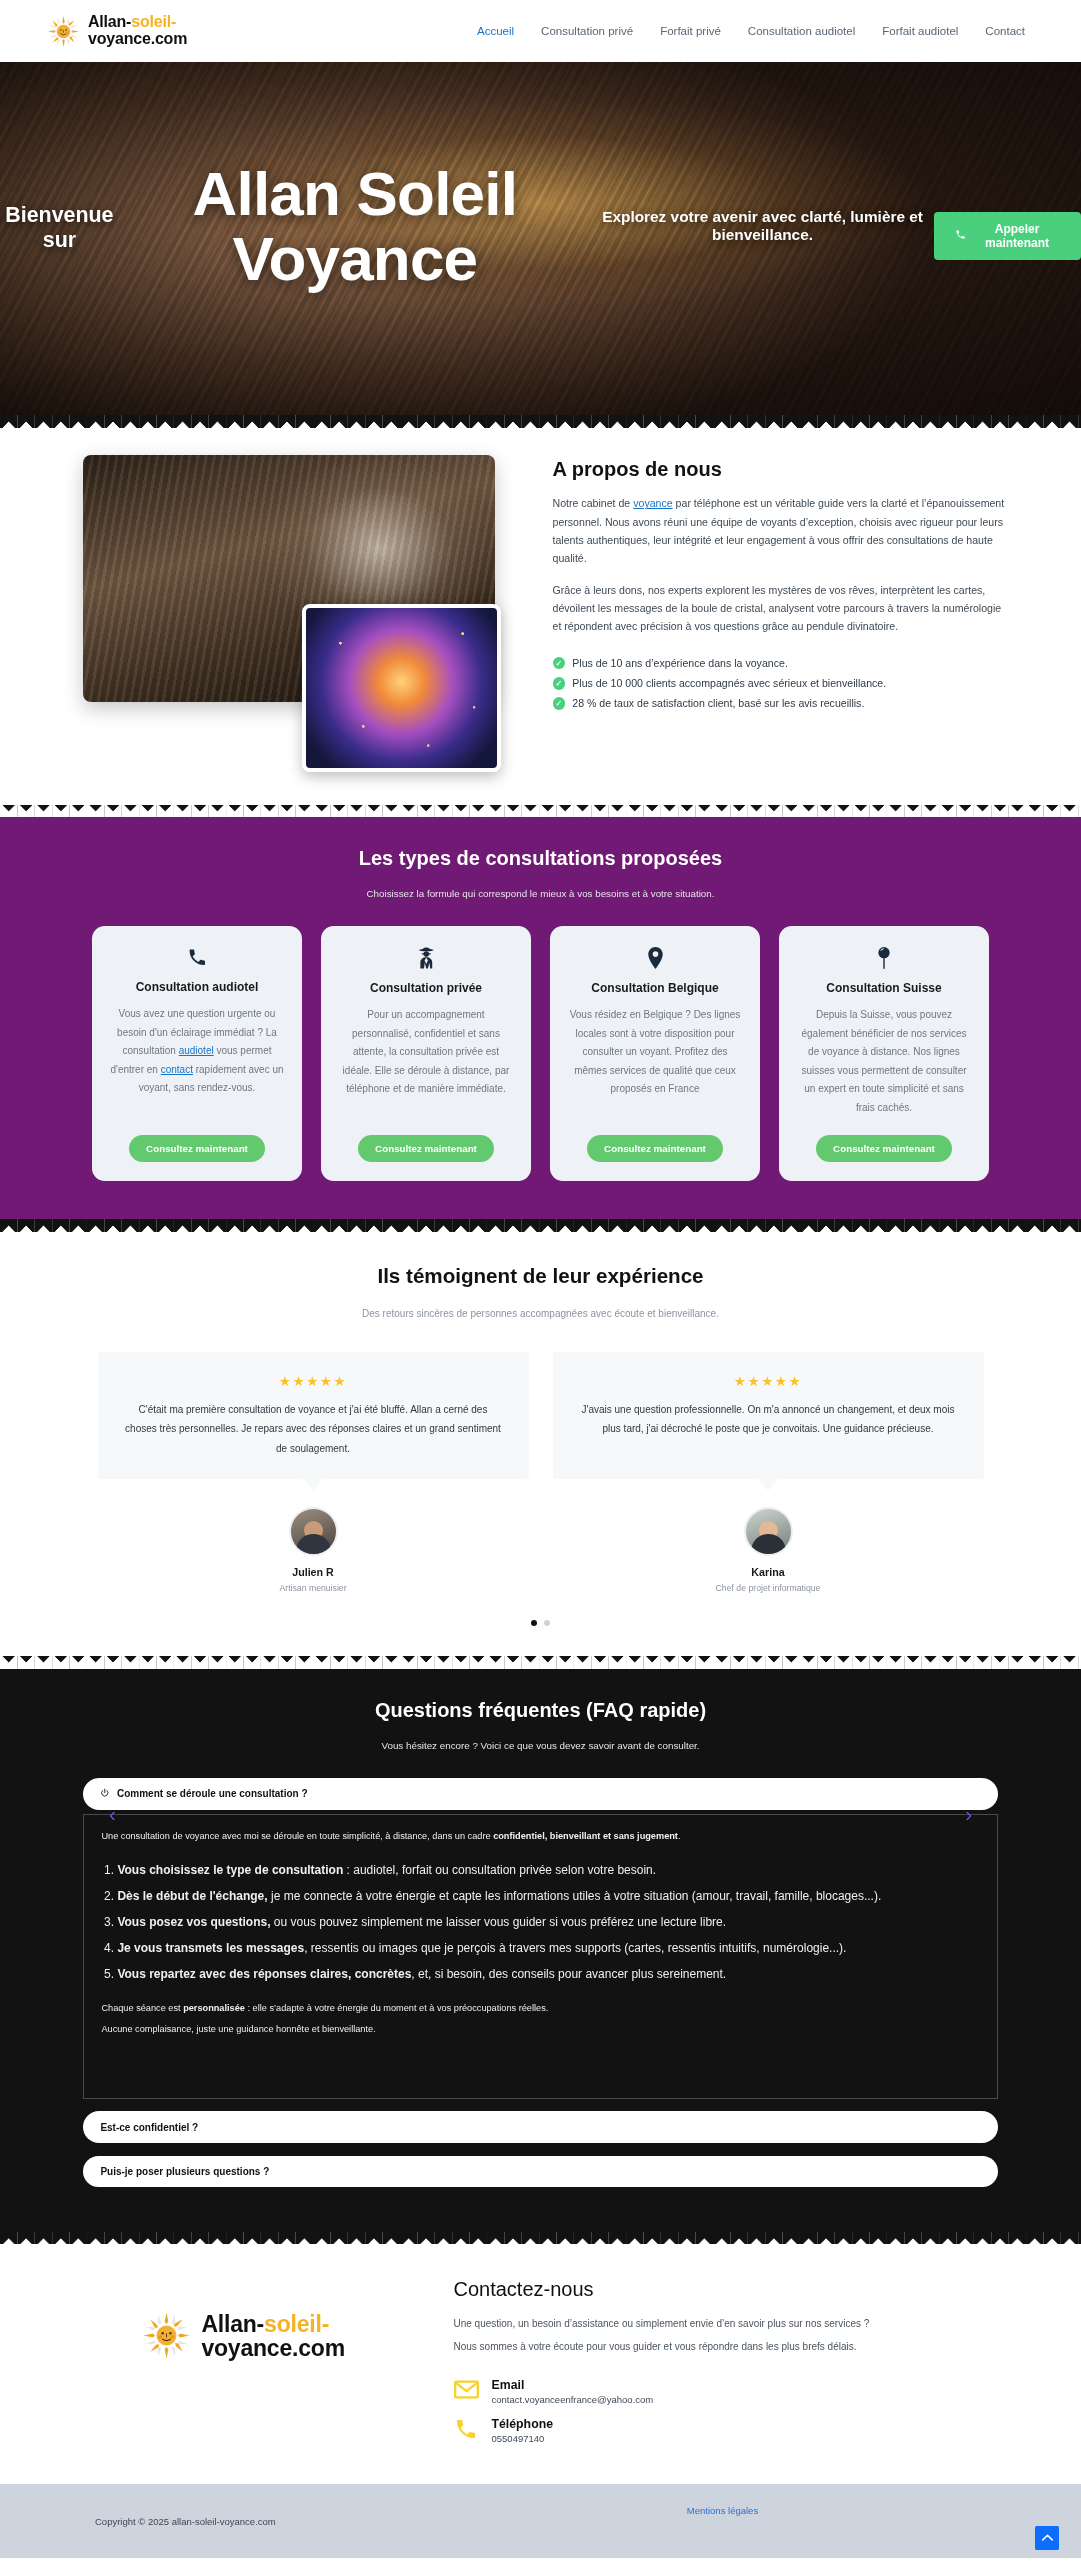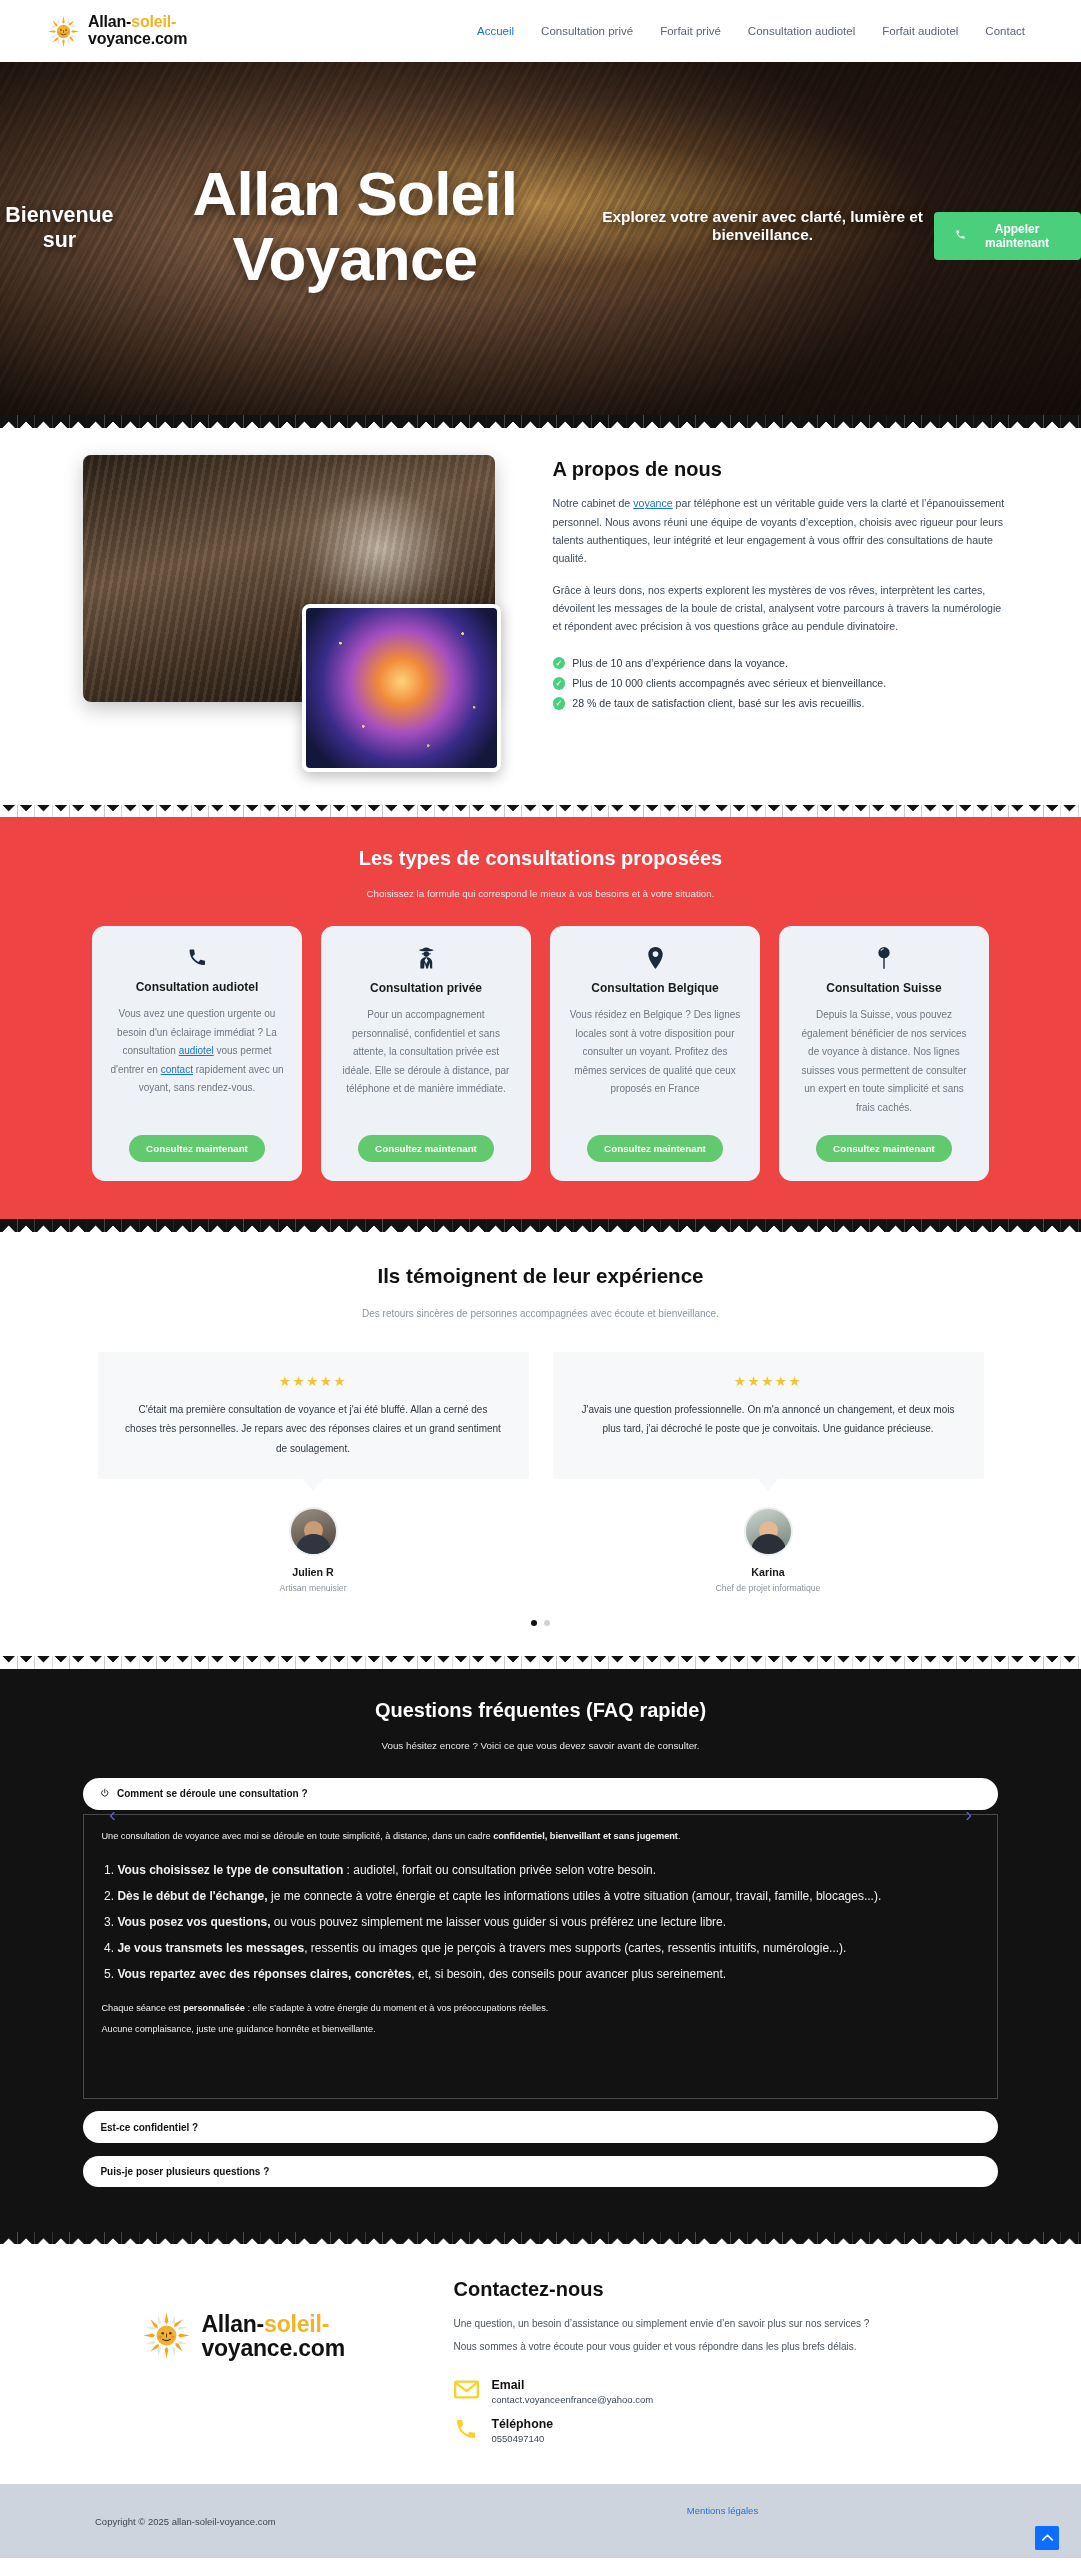--- a/index.html
+++ b/index.html
@@ -217,21 +217,21 @@
     background: #4ad07d;
     display: inline-flex;
     align-items: center;
     justify-content: center;
     color: #fff;
     font-size: 8px;
     font-weight: 700;
   }
 
   
-  .consult { background: #ef4444; padding: 30px 0 38px; }
+  .consult { background: #701a75; padding: 30px 0 38px; }
   .sec-title-light {
     color: #fff;
     font-size: 20px;
     font-weight: 800;
     text-align: center;
     margin-bottom: 18px;
   }
   .sec-sub-light {
     color: #e6e6e6;
     font-size: 9.8px;
@@ -411,21 +411,21 @@
   }
 
   
   .contact { background: #fff; padding: 27px 0 27px; display: flex; justify-content: center; }
   .contact-wrap { width: 934px; display: flex; gap: 40px; align-items: flex-start; }
   .contact-logo { width: 340px; flex: 0 0 340px; display: flex; justify-content: center; padding-top: 40px; }
   .logo-big { display: flex; align-items: center; gap: 10.3px; }
   .logo-big .brand-sun { width: 49px; height: 49px; flex: 0 0 49px; }
   .logo-big .brand-text { font-size: 23px; line-height: 1.05; }
   .contact-body { flex: 1; padding-top: 6.3px; }
-  .contact-title { font-size: 20px; font-weight: 700; color: #111; margin-bottom: 14.2px; }
+  .contact-title { font-size: 20px; font-weight: 400; color: #111; margin-bottom: 14.2px; }
   .contact-p { font-size: 10px; line-height: 1.8; color: #4a5560; margin-bottom: 4.7px; }
   .contact-items { margin-top: 22px; }
   .contact-item { display: flex; align-items: center; gap: 11px; margin-bottom: 12.7px; }
   .contact-item .ic { flex: 0 0 27px; color: #f8d12a; }
   .contact-label { font-size: 12.3px; font-weight: 700; color: #111; line-height: 1.3; }
   .contact-value { font-size: 9.5px; color: #3e4a56; }
 
   
   .footer-bar {
     background: #ced4de;

